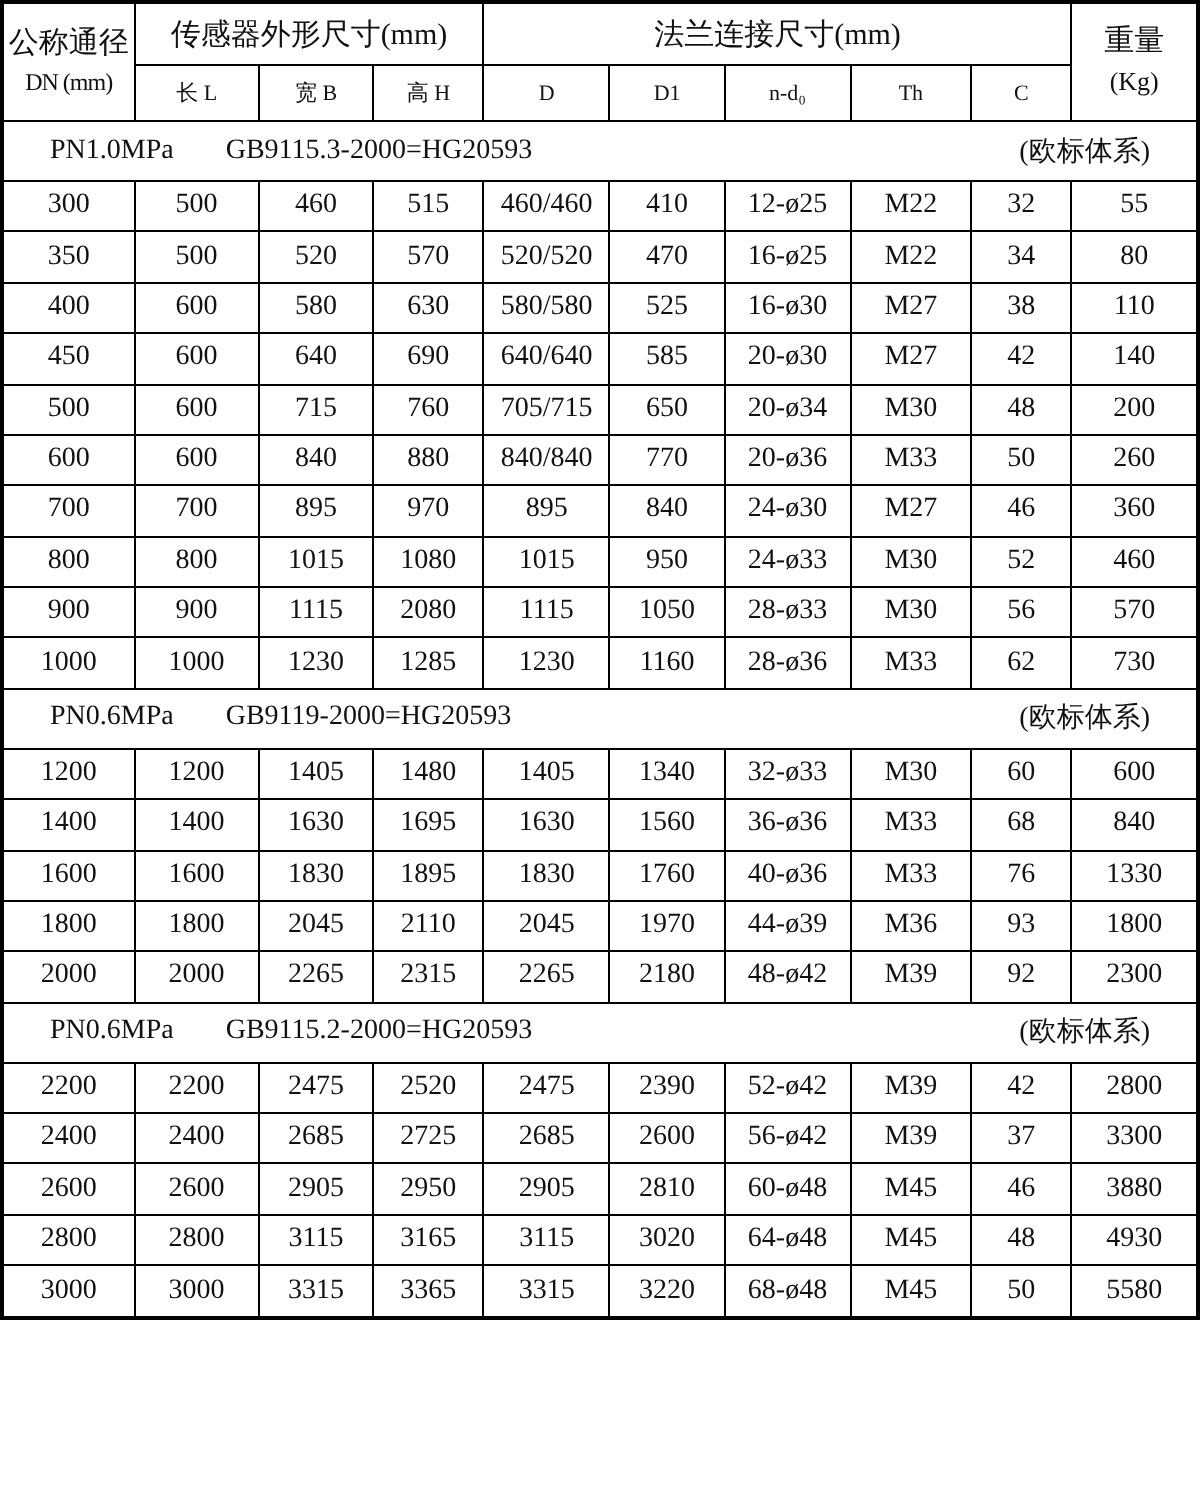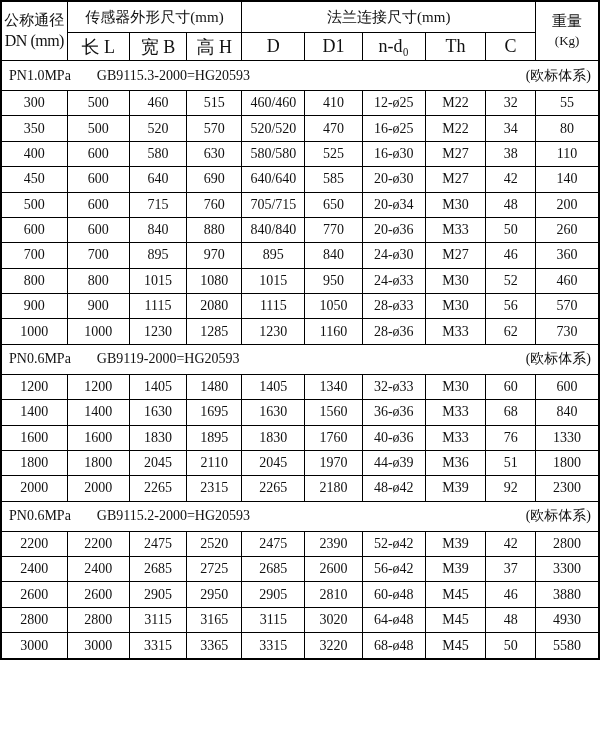--- a/index.html
+++ b/index.html
@@ -20,26 +20,26 @@
   td {
     border: 1px solid #000;
     text-align: center;
     vertical-align: middle;
     font-size: 14px;
     padding: 0;
     overflow: hidden;
     white-space: nowrap;
   }
   tr.h1 td { height: 30px; font-size: 15px; }
-  tr.h2 td { height: 27px; font-size: 18px; }
+  tr.h2 td { height: 27px; font-size: 11px; }
   .dn-title, .wt-title { font-size: 15px; line-height: 17px; }
-  .dn-sub { font-size: 16px; letter-spacing: -0.5px; margin-top: 3px; }
+  .dn-sub { font-size: 12px; letter-spacing: -0.5px; margin-top: 3px; }
   .wt-sub { font-size: 13px; margin-top: 3px; }
   tr.section-row { height: 30px; }
-  tr.section-row td { padding: 0 7px; }
+  tr.section-row td { padding: 0 23px; }
   .section-wrap {
     display: flex; align-items: center; width: 100%;
     font-size: 14px;
   }
   .sec-standard { margin-left: 26px; }
   .sec-system { margin-left: auto; font-family: Liberation Serif, serif; }
   tr.data-row td { font-size: 14px; }
 </style>
 </head>
 <body>
@@ -256,21 +256,21 @@
       </tr>
       <tr class="data-row">
         <td>1800</td>
         <td>1800</td>
         <td>2045</td>
         <td>2110</td>
         <td>2045</td>
         <td>1970</td>
         <td>44-ø39</td>
         <td>M36</td>
-        <td>51</td>
+        <td>93</td>
         <td>1800</td>
       </tr>
       <tr class="data-row">
         <td>2000</td>
         <td>2000</td>
         <td>2265</td>
         <td>2315</td>
         <td>2265</td>
         <td>2180</td>
         <td>48-ø42</td>

